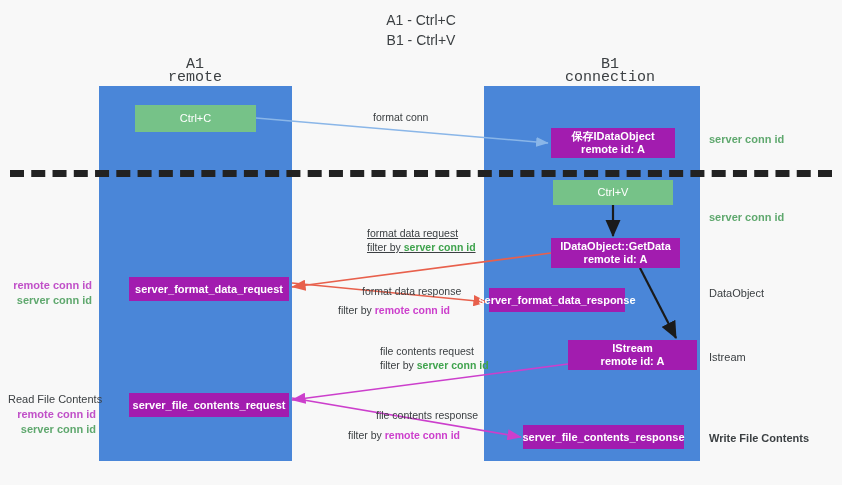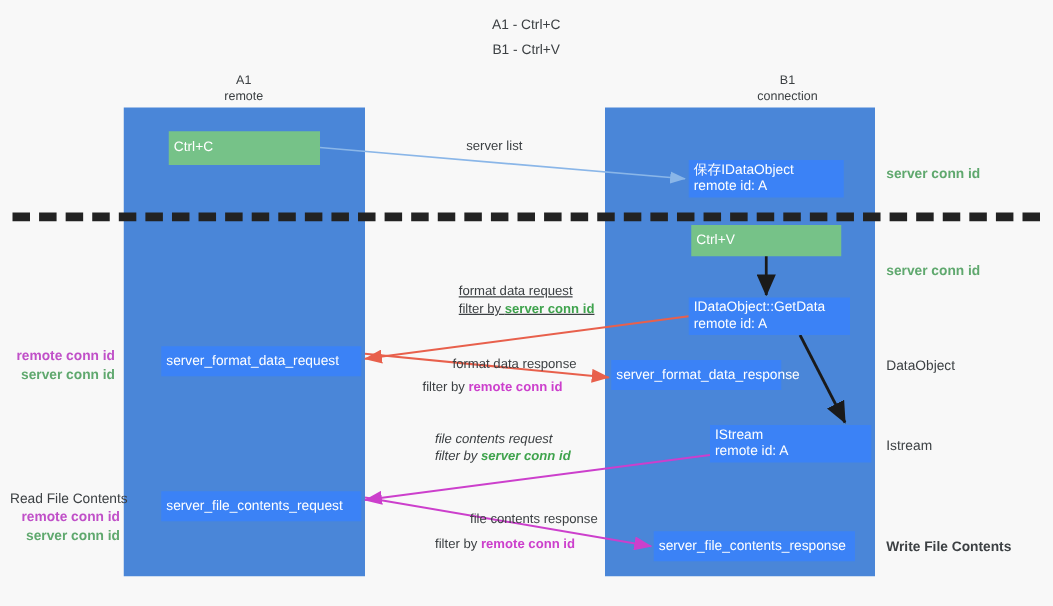--- a/index.html
+++ b/index.html
@@ -10,52 +10,52 @@
     color:#3c4043;
     position:relative;
     overflow:hidden;
   }
   #stage{position:absolute;left:0;top:0;width:842px;height:485px;}
   .abs{position:absolute;}
 
   
   #title{
     left:0;top:10px;width:842px;text-align:center;
-    font-size:11px;line-height:20px;color:#3c4043;
+    font-size:14px;line-height:20px;color:#3c4043;
   }
 
   
   .col-head{
-    font-size:10px;line-height:13px;text-align:center;color:#3c4043;
+    font-size:15px;line-height:13px;text-align:center;color:#3c4043;font-family:Liberation Mono, monospace;
   }
   #head-a1{left:130px;top:58px;width:130px;}
-  #head-b1{left:550px;top:58px;width:160px;}
+  #head-b1{left:530px;top:58px;width:160px;}
 
   
   .lane{background:#4a86d8;}
   #lane-a1{left:99px;top:86px;width:193px;height:375px;}
   #lane-b1{left:484px;top:86px;width:216px;height:375px;}
 
   
   #divider{
     left:10px;top:170px;width:822px;height:0;
     border-top:7px dashed #222;
   }
 
   
   .node{
     box-sizing:border-box;
     display:flex;flex-direction:column;
-    align-items:flex-start;justify-content:center;
+    align-items:center;justify-content:center;
     color:#ffffff;font-size:11px;line-height:13px;
     text-align:center;
     padding:2px 4px;
   }
   .node.green{background:#76c288;}
-  .node.orange{background:#3b82f6;}
+  .node.orange{background:#a21caf;font-weight:bold;}
   .node .l2{font-size:11px;}
 
   
   .edge-label{
     font-size:10.5px;line-height:14px;color:#3c4043;
     white-space:nowrap;
   }
   .edge-label .green-t{color:#3fa34d;font-weight:bold;}
   .edge-label .magenta-t{color:#cc3fcc;font-weight:bold;}
 
@@ -156,38 +156,38 @@
     <div>server_file_contents_response</div>
   </div>
 
   <div class="abs node orange" style="left:129px;top:393px;width:160px;height:24px;">
     <div>server_file_contents_request</div>
   </div>
 
   <div class="abs" id="divider"></div>
 
   <div class="abs edge-label" style="left:373px;top:110px;">
-    <span>server list</span>
+    <span>format conn</span>
   </div>
 
   <div class="abs edge-label" style="left:367px;top:226px;text-decoration:underline;">
     <div>format data request</div>
     <div>
       <span>filter by </span><span class="green-t">server conn id</span>
     </div>
   </div>
 
   <div class="abs edge-label" style="left:362px;top:284px;">
     <div>format data response</div>
     <div style="margin-top:5px;margin-left:-24px;">
       <span>filter by </span><span class="magenta-t">remote conn id</span>
     </div>
   </div>
 
-  <div class="abs edge-label" style="left:348px;top:344px;font-style:italic;">
+  <div class="abs edge-label" style="left:380px;top:344px;">
     <div>file contents request</div>
     <div>
       <span>filter by </span><span class="green-t">server conn id</span>
     </div>
   </div>
 
   <div class="abs edge-label" style="left:376px;top:408px;">
     <div>file contents response</div>
     <div style="margin-top:6px;margin-left:-28px;">
       <span>filter by </span><span class="magenta-t">remote conn id</span>

